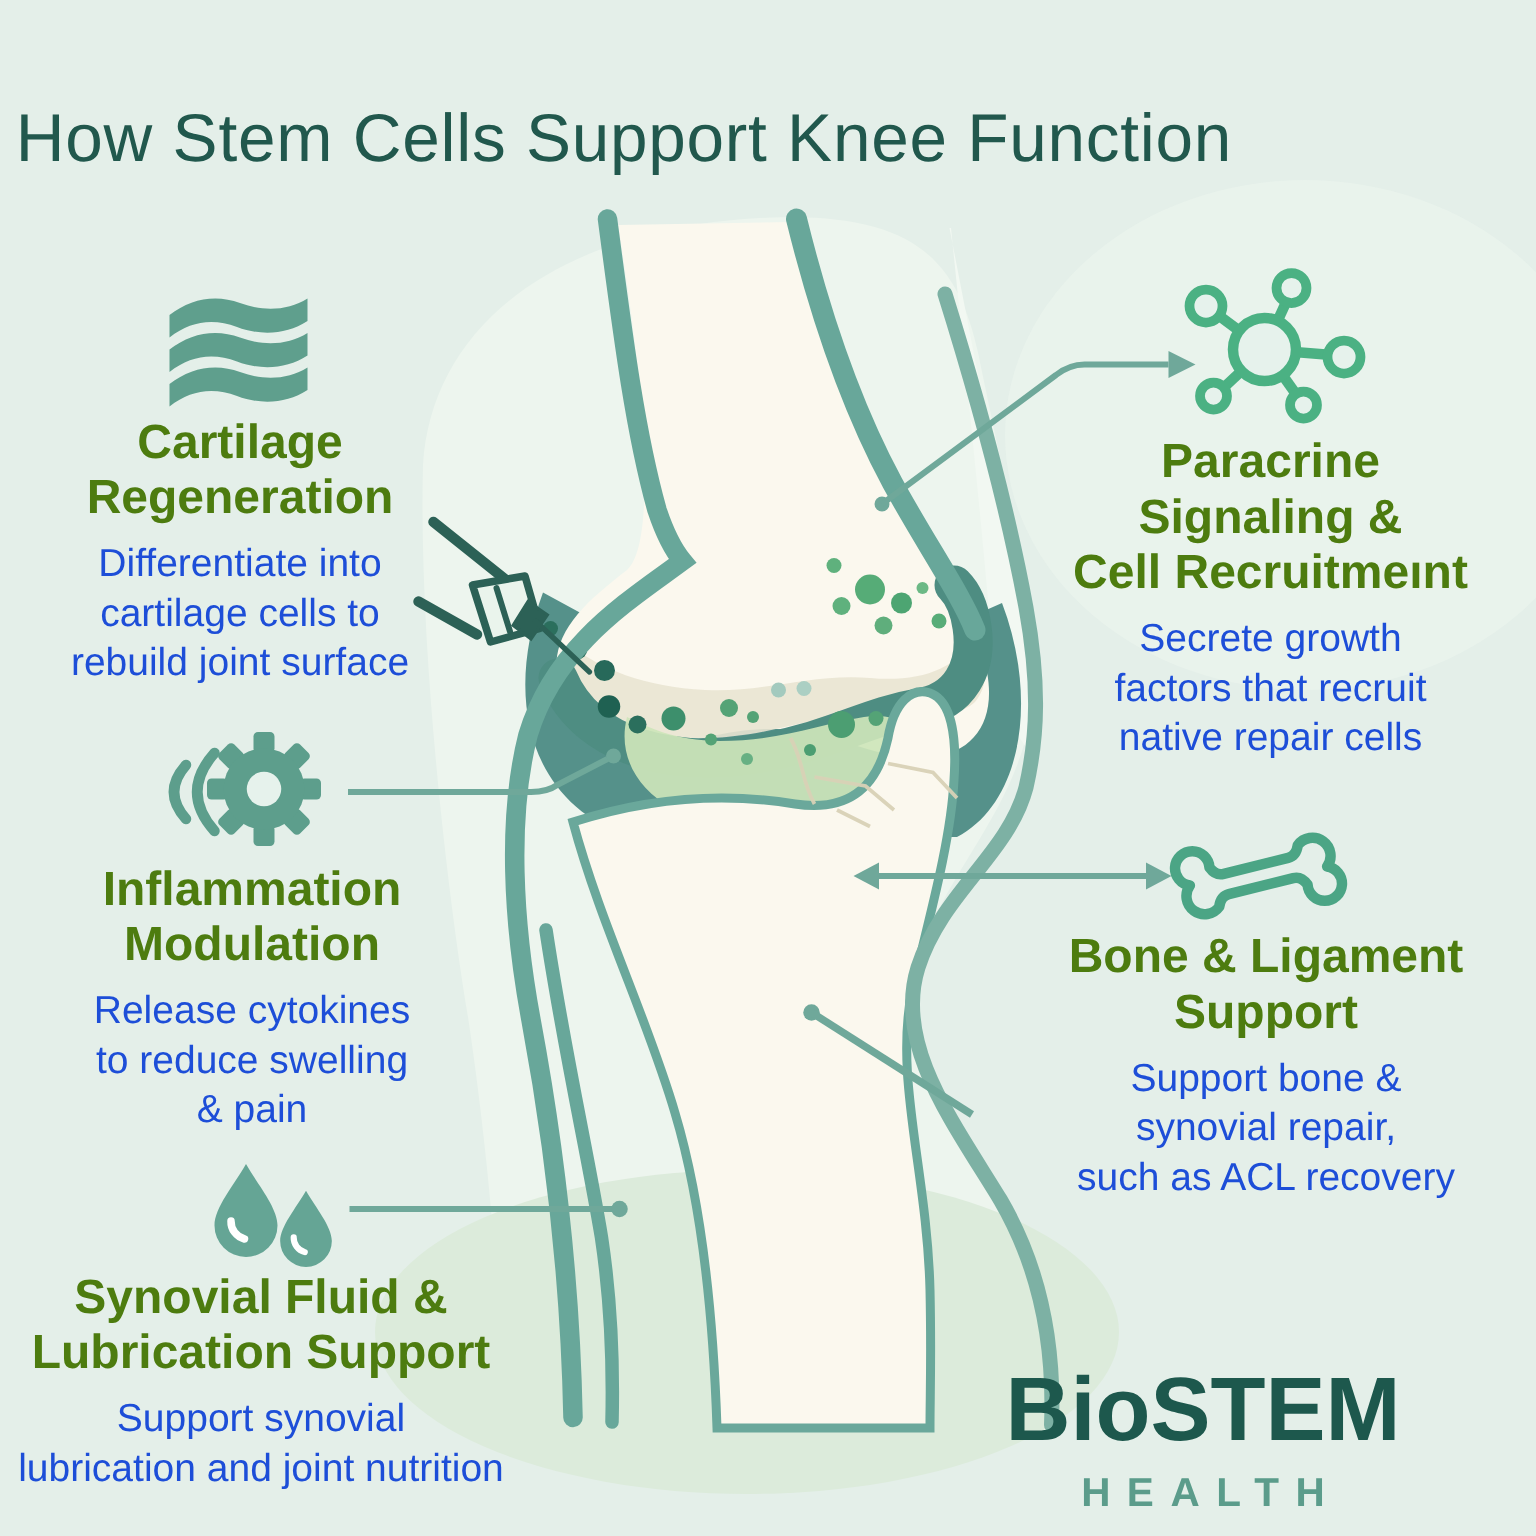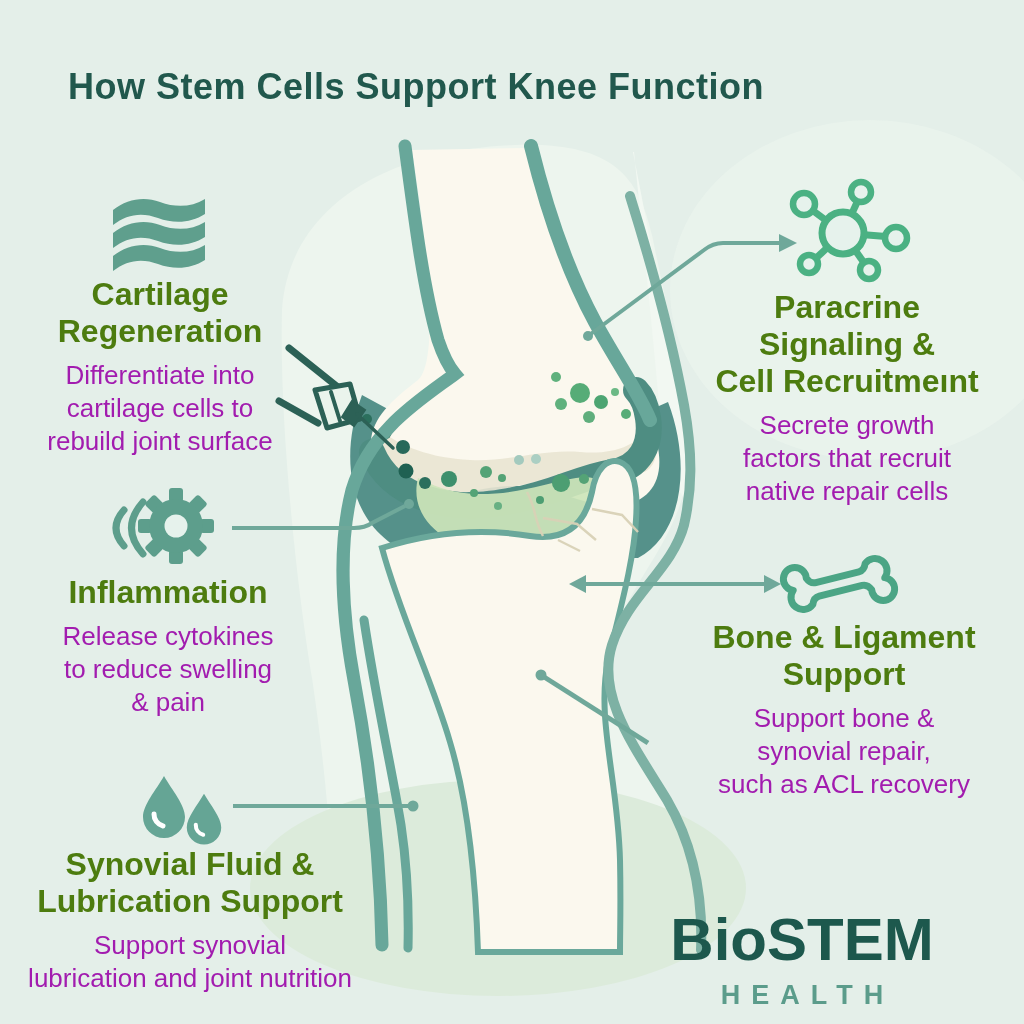--- a/index.html
+++ b/index.html
@@ -4,32 +4,32 @@
 <style>
   html,body { margin:0; padding:0; }
   body { font-family:"Liberation Sans", sans-serif; }
   .canvas {
     position:relative; width:1024px; height:1024px;
     background:#e4efe9; overflow:hidden;
   }
   .art { position:absolute; left:0; top:0; width:1024px; height:1024px; }
   .title {
     position:absolute; top:66px; left:0; width:832px;
-    text-align:center; font-size:36px; font-weight:700;
+    text-align:center; font-size:45px; font-weight:400;
     color:#21584d; letter-spacing:.5px;
   }
   .block { position:absolute; text-align:center; }
   .block .h div { font-size:32px; font-weight:700; line-height:37px; color:#4d7c0f; }
   .block .d { margin-top:9px; }
-  .block .d div { font-size:26px; font-weight:400; line-height:33px; color:#a21caf; }
+  .block .d div { font-size:26px; font-weight:400; line-height:33px; color:#1d4ed8; }
   #blk-cartilage    { left:14px;  top:276px; width:292px; }
   #blk-paracrine    { left:698px; top:289px; width:298px; }
   #blk-inflammation { left:22px;  top:574px; width:292px; }
   #blk-bone         { left:694px; top:619px; width:300px; }
-  #blk-synovial     { left:16px;   top:846px; width:348px; }
+  #blk-synovial     { left:0px;   top:846px; width:348px; }
   #logo { position:absolute; left:652px; top:868px; width:300px; text-align:center;margin-top:37px; }
   #logo .brand { font-size:60px; font-weight:700; color:#1d584d; letter-spacing:0px; }
   #logo .brand-sub { margin-top:6px; font-size:27px; font-weight:700; color:#5b9c8b; letter-spacing:11px; text-indent:11px; }
 </style>
 </head>
 <body>
 
 <div class="canvas">
 
   <svg class="art" viewBox="0 0 1024 1024" aria-hidden="true">
@@ -239,20 +239,21 @@
     <div class="d">
       <div>Secrete growth</div>
       <div>factors that recruit</div>
       <div>native repair cells</div>
     </div>
   </div>
 
   <div class="block" id="blk-inflammation">
     <div class="h">
       <div>Inflammation</div>
+      <div>Modulation</div>
     </div>
     <div class="d">
       <div>Release cytokines</div>
       <div>to reduce swelling</div>
       <div>&amp; pain</div>
     </div>
   </div>
 
   <div class="block" id="blk-bone">
     <div class="h">

